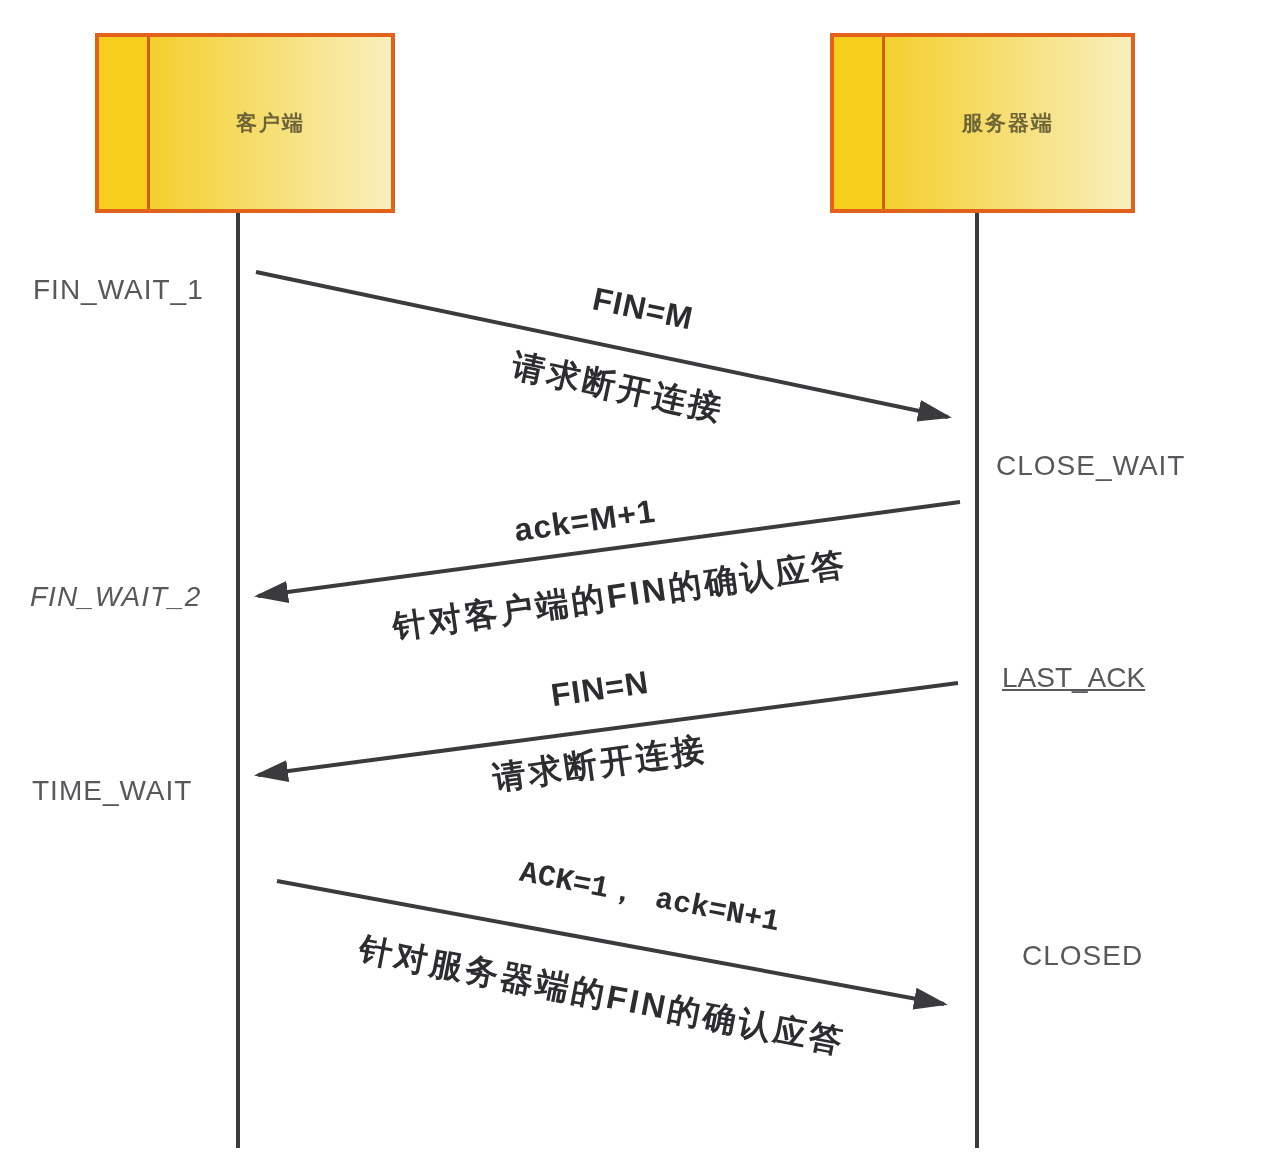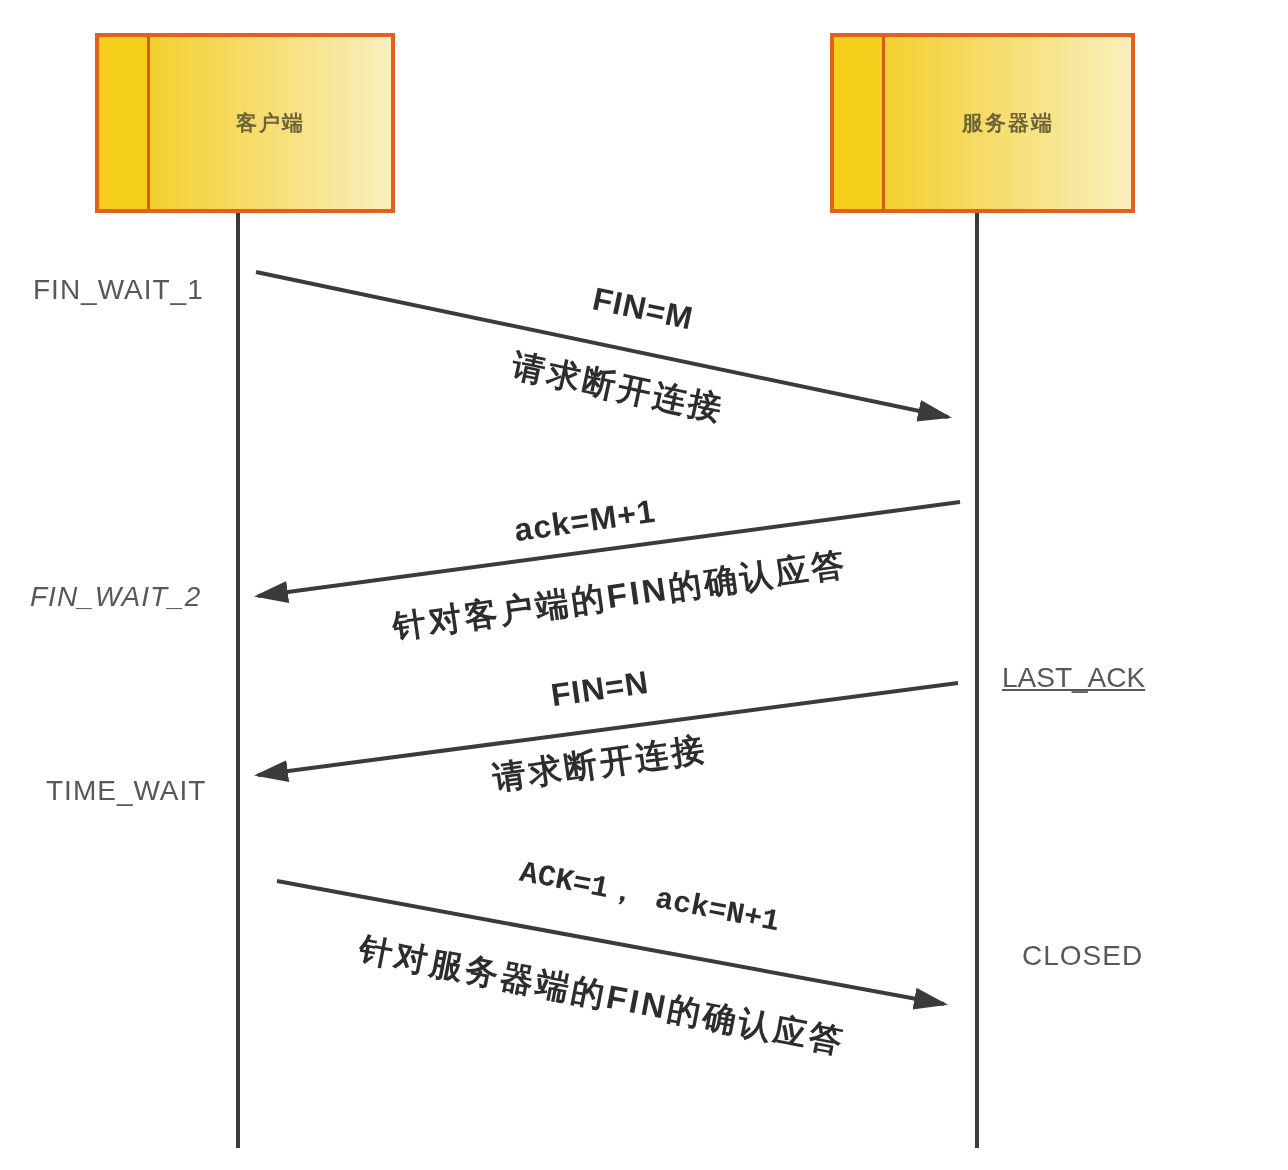--- a/index.html
+++ b/index.html
@@ -93,22 +93,23 @@
     <div class="face">
       <span class="actor-label">服务器端</span>
     </div>
   </div>
 
   <div class="lifeline" id="client-lifeline"></div>
   <div class="lifeline" id="server-lifeline"></div>
 
   <div class="state-label" style="left:33px;top:258px;margin-top:16px;">FIN_WAIT_1</div>
   <div class="state-label" style="left:30px;top:581px;font-style:italic;">FIN_WAIT_2</div>
-  <div class="state-label" style="left:46px;top:775px;">TIME_WAIT</div>
+  <div class="state-label" style="left:32px;top:775px;">TIME_WAIT</div>
 
+  <div class="state-label" style="left:996px;top:450px;">CLOSE_WAIT</div>
   <div class="state-label" style="left:1002px;top:662px;letter-spacing:0px;text-decoration:underline;">LAST_ACK</div>
   <div class="state-label" style="left:1022px;top:940px;">CLOSED</div>
 
   <svg id="arrows" width="1288" height="1170" viewBox="0 0 1288 1170">
     <defs>
       <marker id="ah" markerUnits="userSpaceOnUse" markerWidth="36" markerHeight="24" refX="30" refY="11" orient="auto">
         <path d="M0,0 L34,11 L0,22 Z" fill="#3b3b3d"></path>
       </marker>
     </defs>
     <line x1="256" y1="272" x2="948" y2="417" stroke="#3b3b3d" stroke-width="4" marker-end="url(#ah)"></line>

